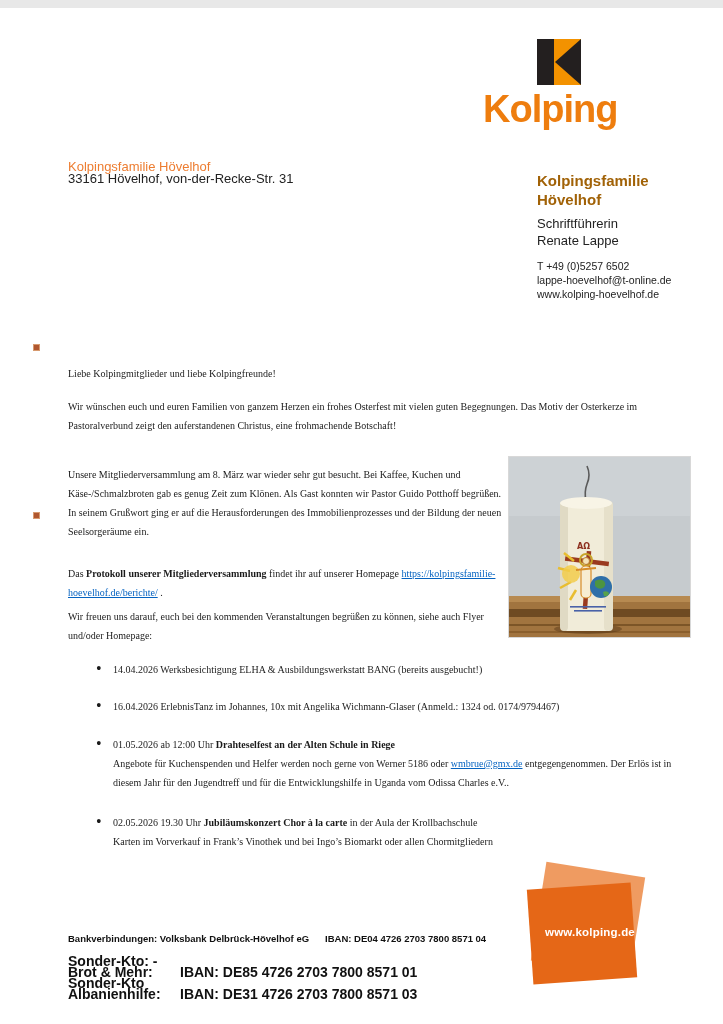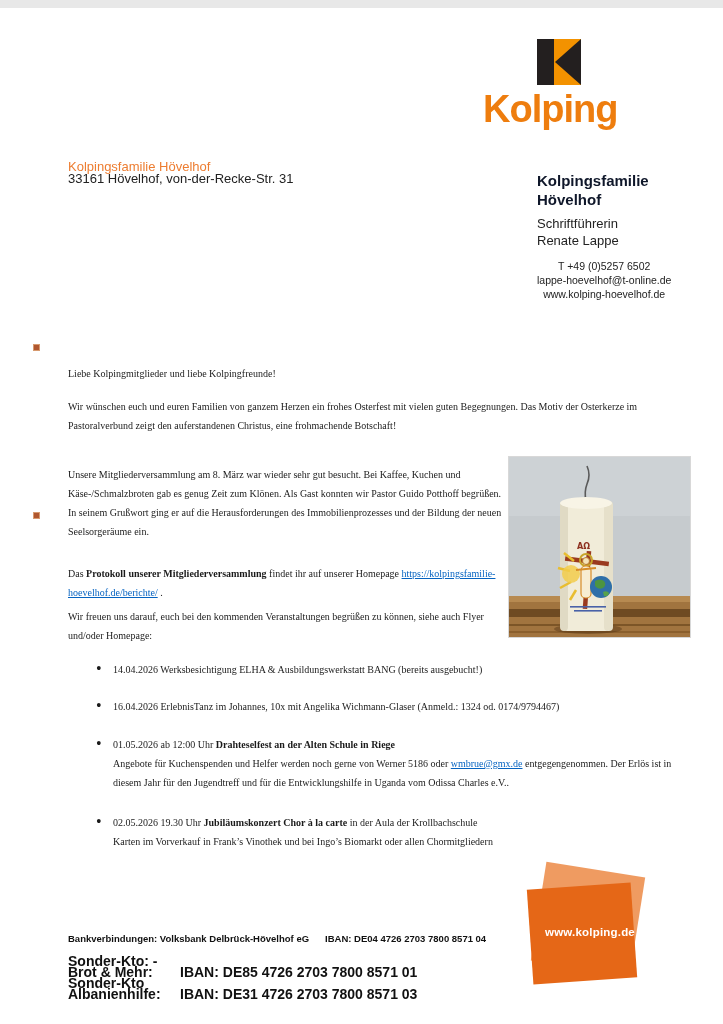--- a/index.html
+++ b/index.html
@@ -16,24 +16,24 @@
     border-top:23px solid transparent;border-bottom:23px solid transparent;border-right:26px solid #231F1F;}
   .logo-word{left:483px;top:80px;font-size:38px;font-weight:700;color:#EE7D0E;letter-spacing:-1px;}
 
   
   .sender{left:68px;top:153px;font-size:13px;line-height:12px;}
   .sender .s1{color:#ED7D31;}
   .sender .s2{color:#222;}
 
   
   .contact{left:537px;top:163px;font-size:10.5px;line-height:14px;color:#222;}
-  .contact .org{font-size:15px;font-weight:700;line-height:19px;color:#0f172a;}
+  .contact .org{font-size:15px;font-weight:700;line-height:19px;color:#a16207;}
   .contact .role{font-size:13px;line-height:17px;margin-top:6px;}
   .contact .addr{margin-top:9px;}
-  .contact .tel{margin-top:10px;text-align:center;}
+  .contact .tel{margin-top:10px;}
 
   
   .fold{width:5px;height:5px;background:#B0572F;outline:1px solid #D79A6F;}
 
   
   .bt{font-size:10px;line-height:19px;color:#1b1b1b;font-family:Liberation Serif, serif;}
   .b{font-weight:700;}
   a.lnk{color:#0563C1;text-decoration:underline;cursor:pointer;}
 
   .salutation{left:68px;top:356px;width:620px;}

